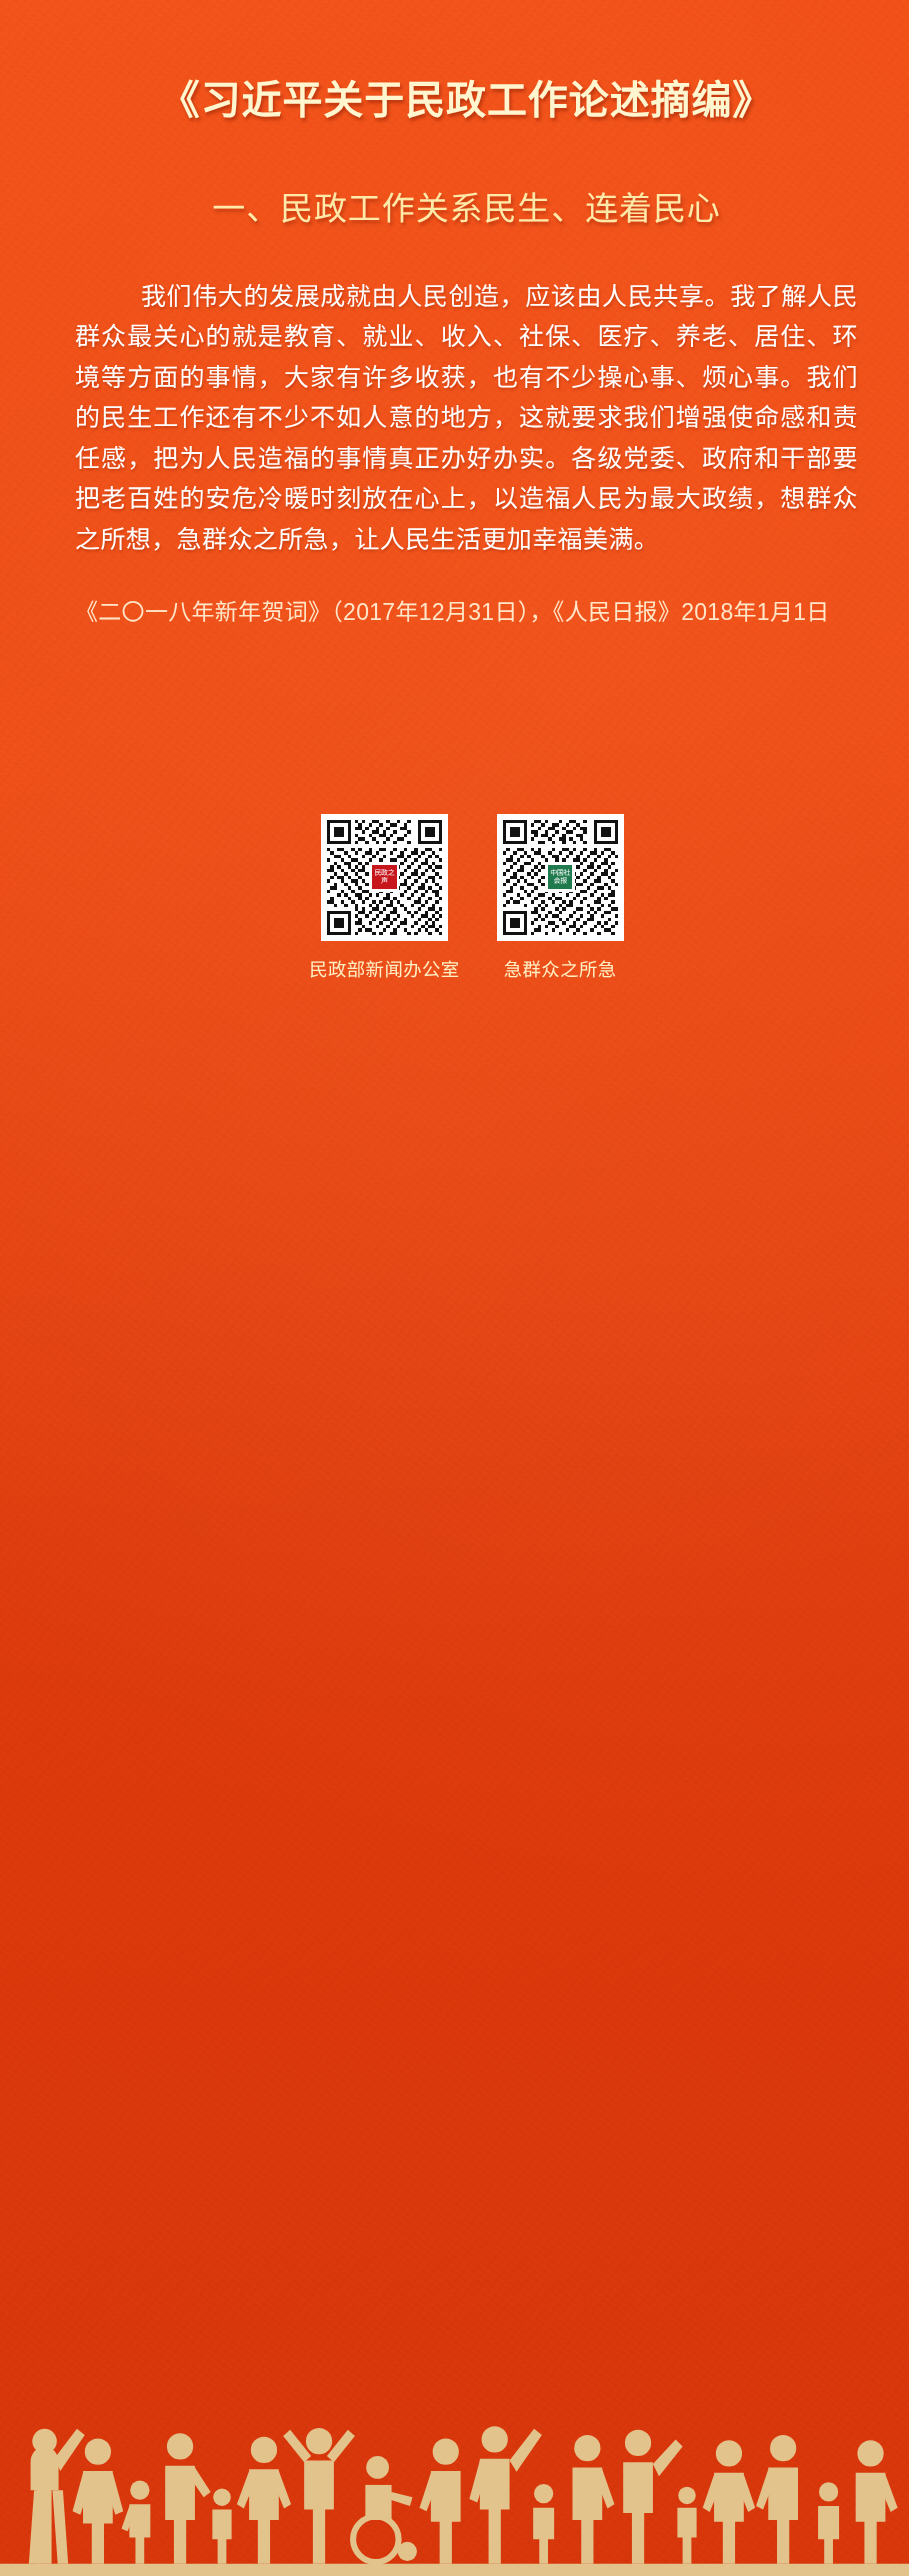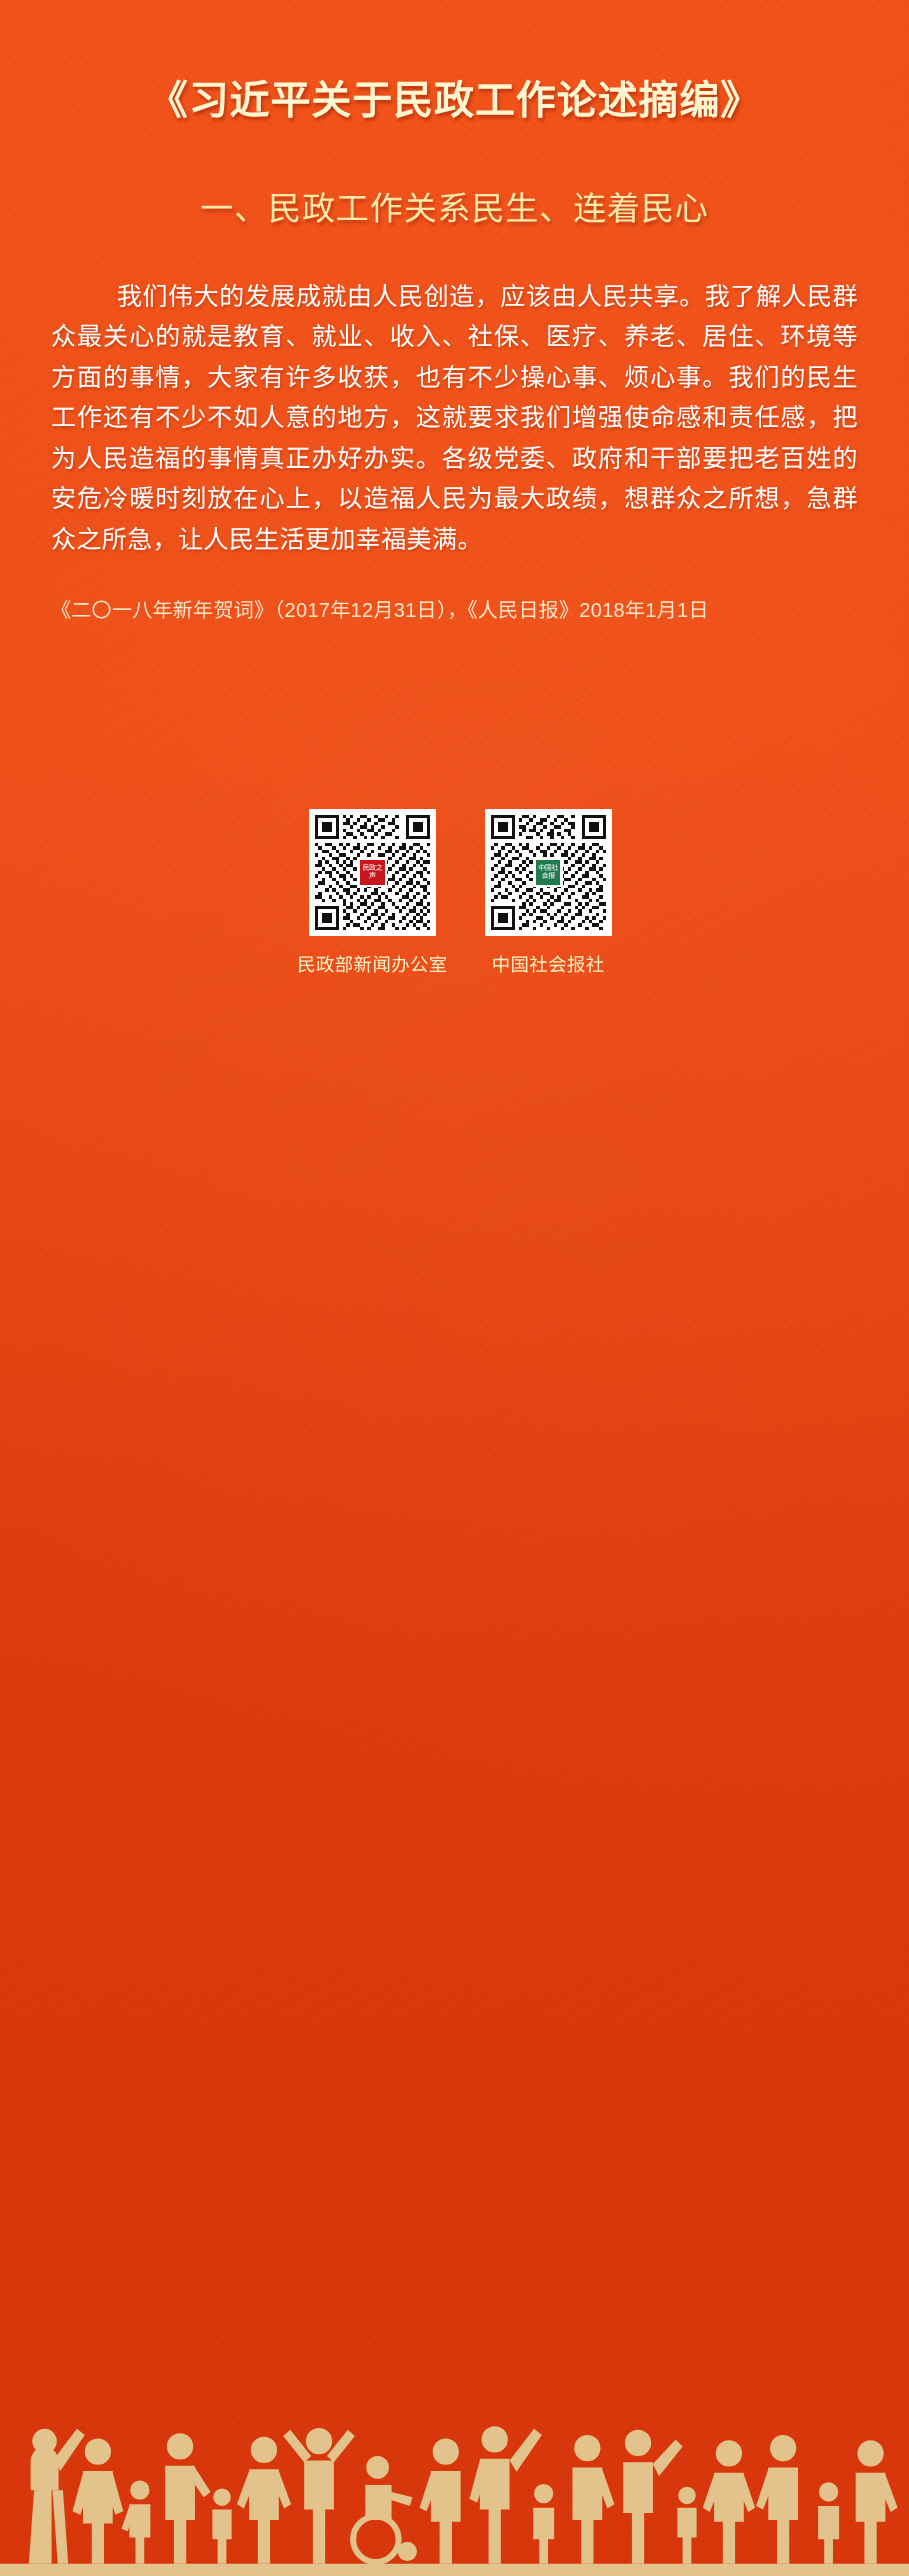--- a/index.html
+++ b/index.html
@@ -18,20 +18,21 @@
   
   .poster {
     position: absolute;
     inset: 0;
     background:
       radial-gradient(circle at 18% 12%, rgba(255,120,60,0.18) 0 22%, rgba(0,0,0,0) 60%),
       radial-gradient(circle at 82% 38%, rgba(255,110,50,0.14) 0 18%, rgba(0,0,0,0) 55%),
       radial-gradient(circle at 50% 78%, rgba(190,40,10,0.20) 0 30%, rgba(0,0,0,0) 65%),
       linear-gradient(180deg, #ef4a12 0%, #e8430f 38%, #e23c0c 72%, #dd3a0b 100%);
     overflow: hidden;
+    padding-left: 24px;
   }
   .poster::after {
     content: "";
     position: absolute;
     inset: 0;
     background-image:
       repeating-linear-gradient(37deg, rgba(255,255,255,0.035) 0 1.7px, rgba(0,0,0,0) 1.7px 6.1px),
       repeating-linear-gradient(-51deg, rgba(0,0,0,0.035) 0 1.7px, rgba(0,0,0,0) 1.7px 7.9px),
       repeating-linear-gradient(3deg, rgba(255,255,255,0.02) 0 0.9px, rgba(0,0,0,0) 0.9px 4.4px);
     pointer-events: none;
@@ -83,21 +84,21 @@
     text-align: justify;
     text-indent: 66px;
     text-shadow: 0.9px 1.7px 2.6px rgba(130,25,0,0.35);
   }
 
   
   .source {
     margin: 0;
     padding-top: 35px;
     color: #ffe6c8;
-    font-size: 20px;
+    font-size: 23px;
     line-height: 1.62;
     text-align: justify;
     letter-spacing: 0.3px;
   }
 
   
   .qr-row {
     display: flex;
     justify-content: center;
     gap: 37px;
@@ -768,21 +769,21 @@
                 <rect x="20" y="32" width="1" height="1"></rect>
                 <rect x="23" y="32" width="1" height="1"></rect>
                 <rect x="27" y="32" width="1" height="1"></rect>
                 <rect x="31" y="32" width="1" height="1"></rect>
             </g>
           </svg>
           <span class="qr-center-logo">
             <span class="badge green">中国社会报</span>
           </span>
         </div>
-        <div class="qr-caption">中国社会报社</div>
+        <div class="qr-caption">急群众之所急</div>
       </div>
 
     </div>
   </div>
 
   <div class="silhouette">
     <svg viewBox="0 0 1040 330" preserveAspectRatio="none" aria-hidden="true">
       <g fill="#e4cf97" opacity="0.92">
 
         <rect x="0" y="316" width="1040" height="14"></rect>

